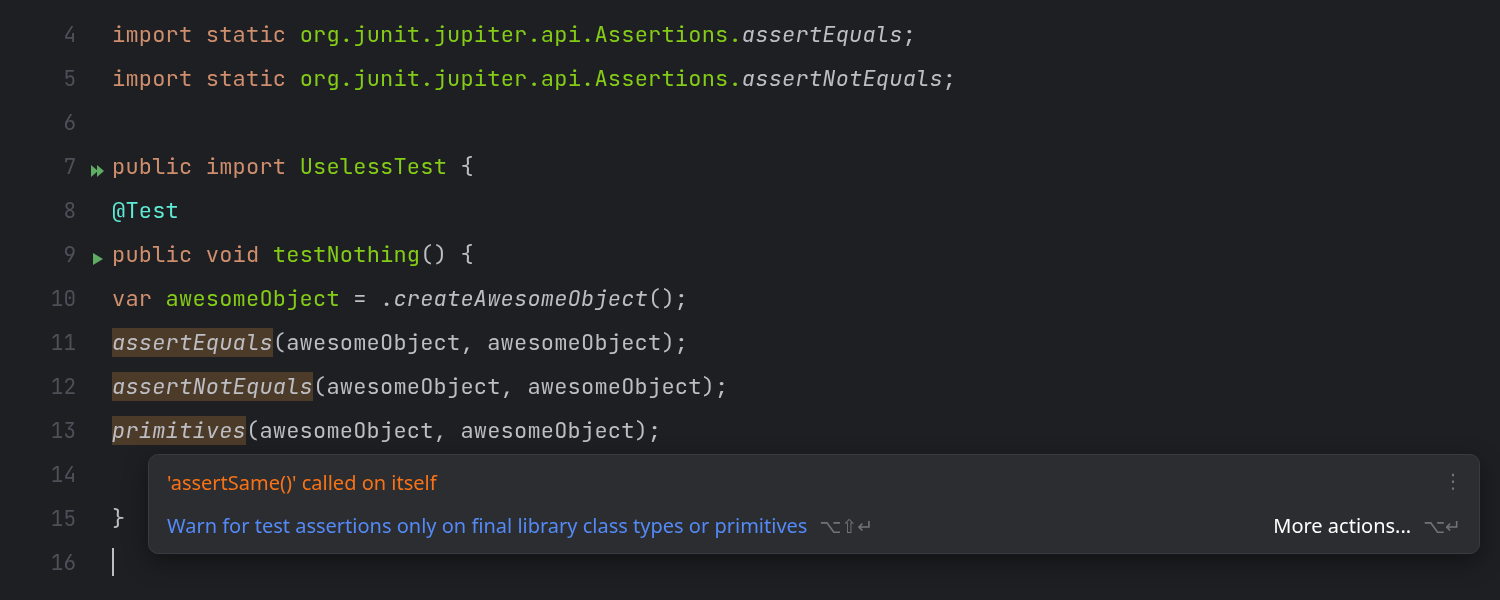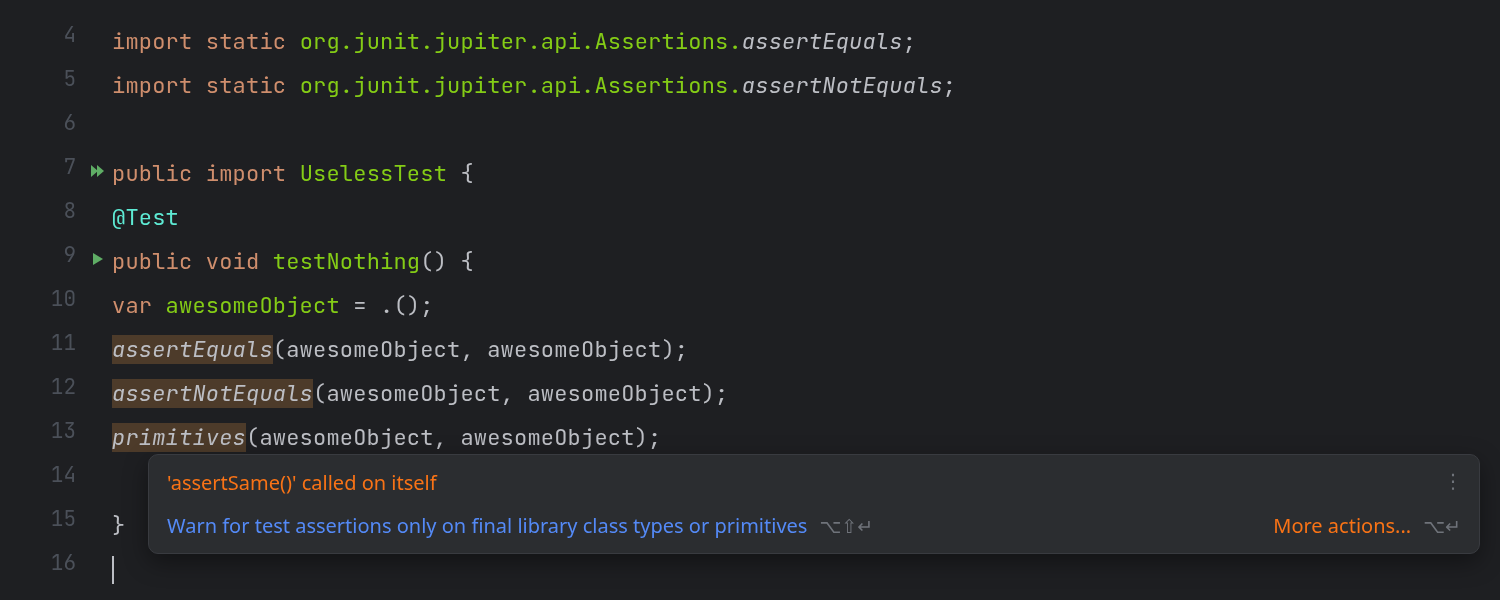--- a/index.html
+++ b/index.html
@@ -42,21 +42,21 @@
     height: 16px;
   }
   .code-area {
     flex: 1;
     padding-top: 12px;
     position: relative;
   }
   .code-line {
     height: 44px;
     display: flex;
-    align-items: flex-end;
+    align-items: center;
     white-space: pre;
     font-size: 22px;
     letter-spacing: 0.2px;
   }
   .tk-kw { color: #cf8e6d; }
   .tk-id { color: #84cc16; }
   .tk-anno { color: #5eead4; }
   .tk-static-import { color: #bcbec4; font-style: italic; }
   .tk-punct { color: #bcbec4; }
   .tk-dot { color: #bcbec4; }
@@ -93,21 +93,21 @@
     color: #548af7;
     font-size: 20px;
     cursor: pointer;
   }
   .tooltip-shortcut {
     color: #6f737a;
     font-size: 19px;
     font-family: -apple-system, system-ui, sans-serif;
   }
   .tooltip-more {
-    color: #f97316;
+    color: #ffffff;
     font-size: 20px;
     margin-left: auto;
     cursor: pointer;
   }
   .tooltip-dots {
     position: absolute;
     top: 12px;
     right: 14px;
     color: #6f737a;
     font-size: 20px;
@@ -179,21 +179,21 @@
       </div>
   </div>
 
   <div class="code-area">
     <div class="code-line">  <span class="tk-kw">import</span><span> </span><span class="tk-kw">static</span><span> </span><span class="tk-id">org.junit.jupiter.api.Assertions.</span><span class="tk-static-import">assertEquals</span><span class="tk-punct">;</span></div>
     <div class="code-line">  <span class="tk-kw">import</span><span> </span><span class="tk-kw">static</span><span> </span><span class="tk-id">org.junit.jupiter.api.Assertions.</span><span class="tk-static-import">assertNotEquals</span><span class="tk-punct">;</span></div>
     <div class="code-line"></div>
     <div class="code-line">  <span class="tk-kw">public</span><span> </span><span class="tk-kw">import</span><span> </span><span class="tk-id">UselessTest</span><span class="tk-punct"> {</span></div>
     <div class="code-line">      <span class="tk-anno">@Test</span></div>
     <div class="code-line">      <span class="tk-kw">public</span><span> </span><span class="tk-kw">void</span><span> </span><span class="tk-id">testNothing</span><span class="tk-punct">()</span><span class="tk-punct"> {</span></div>
-    <div class="code-line">          <span class="tk-kw">var</span><span> </span><span class="tk-id">awesomeObject</span><span class="tk-punct"> = </span><span class="tk-dot">.</span><span class="tk-punct">();</span></div>
+    <div class="code-line">          <span class="tk-kw">var</span><span> </span><span class="tk-id">awesomeObject</span><span class="tk-punct"> = </span><span class="tk-dot">.</span><span class="tk-call-italic">createAwesomeObject</span><span class="tk-punct">();</span></div>
     <div class="code-line">          <span class="hl-warn tk-call-italic">assertEquals</span><span class="tk-punct">(awesomeObject, awesomeObject);</span></div>
     <div class="code-line">          <span class="hl-warn tk-call-italic">assertNotEquals</span><span class="tk-punct">(awesomeObject, awesomeObject);</span></div>
     <div class="code-line">          <span class="hl-warn tk-call-italic">primitives</span><span class="tk-punct">(awesomeObject, awesomeObject);</span></div>
     <div class="code-line"></div>
     <div class="code-line">  <span class="tk-punct">}</span></div>
     <div class="code-line">  <span class="caret"></span></div>
   </div>
 </div>
 
 <div class="tooltip">

